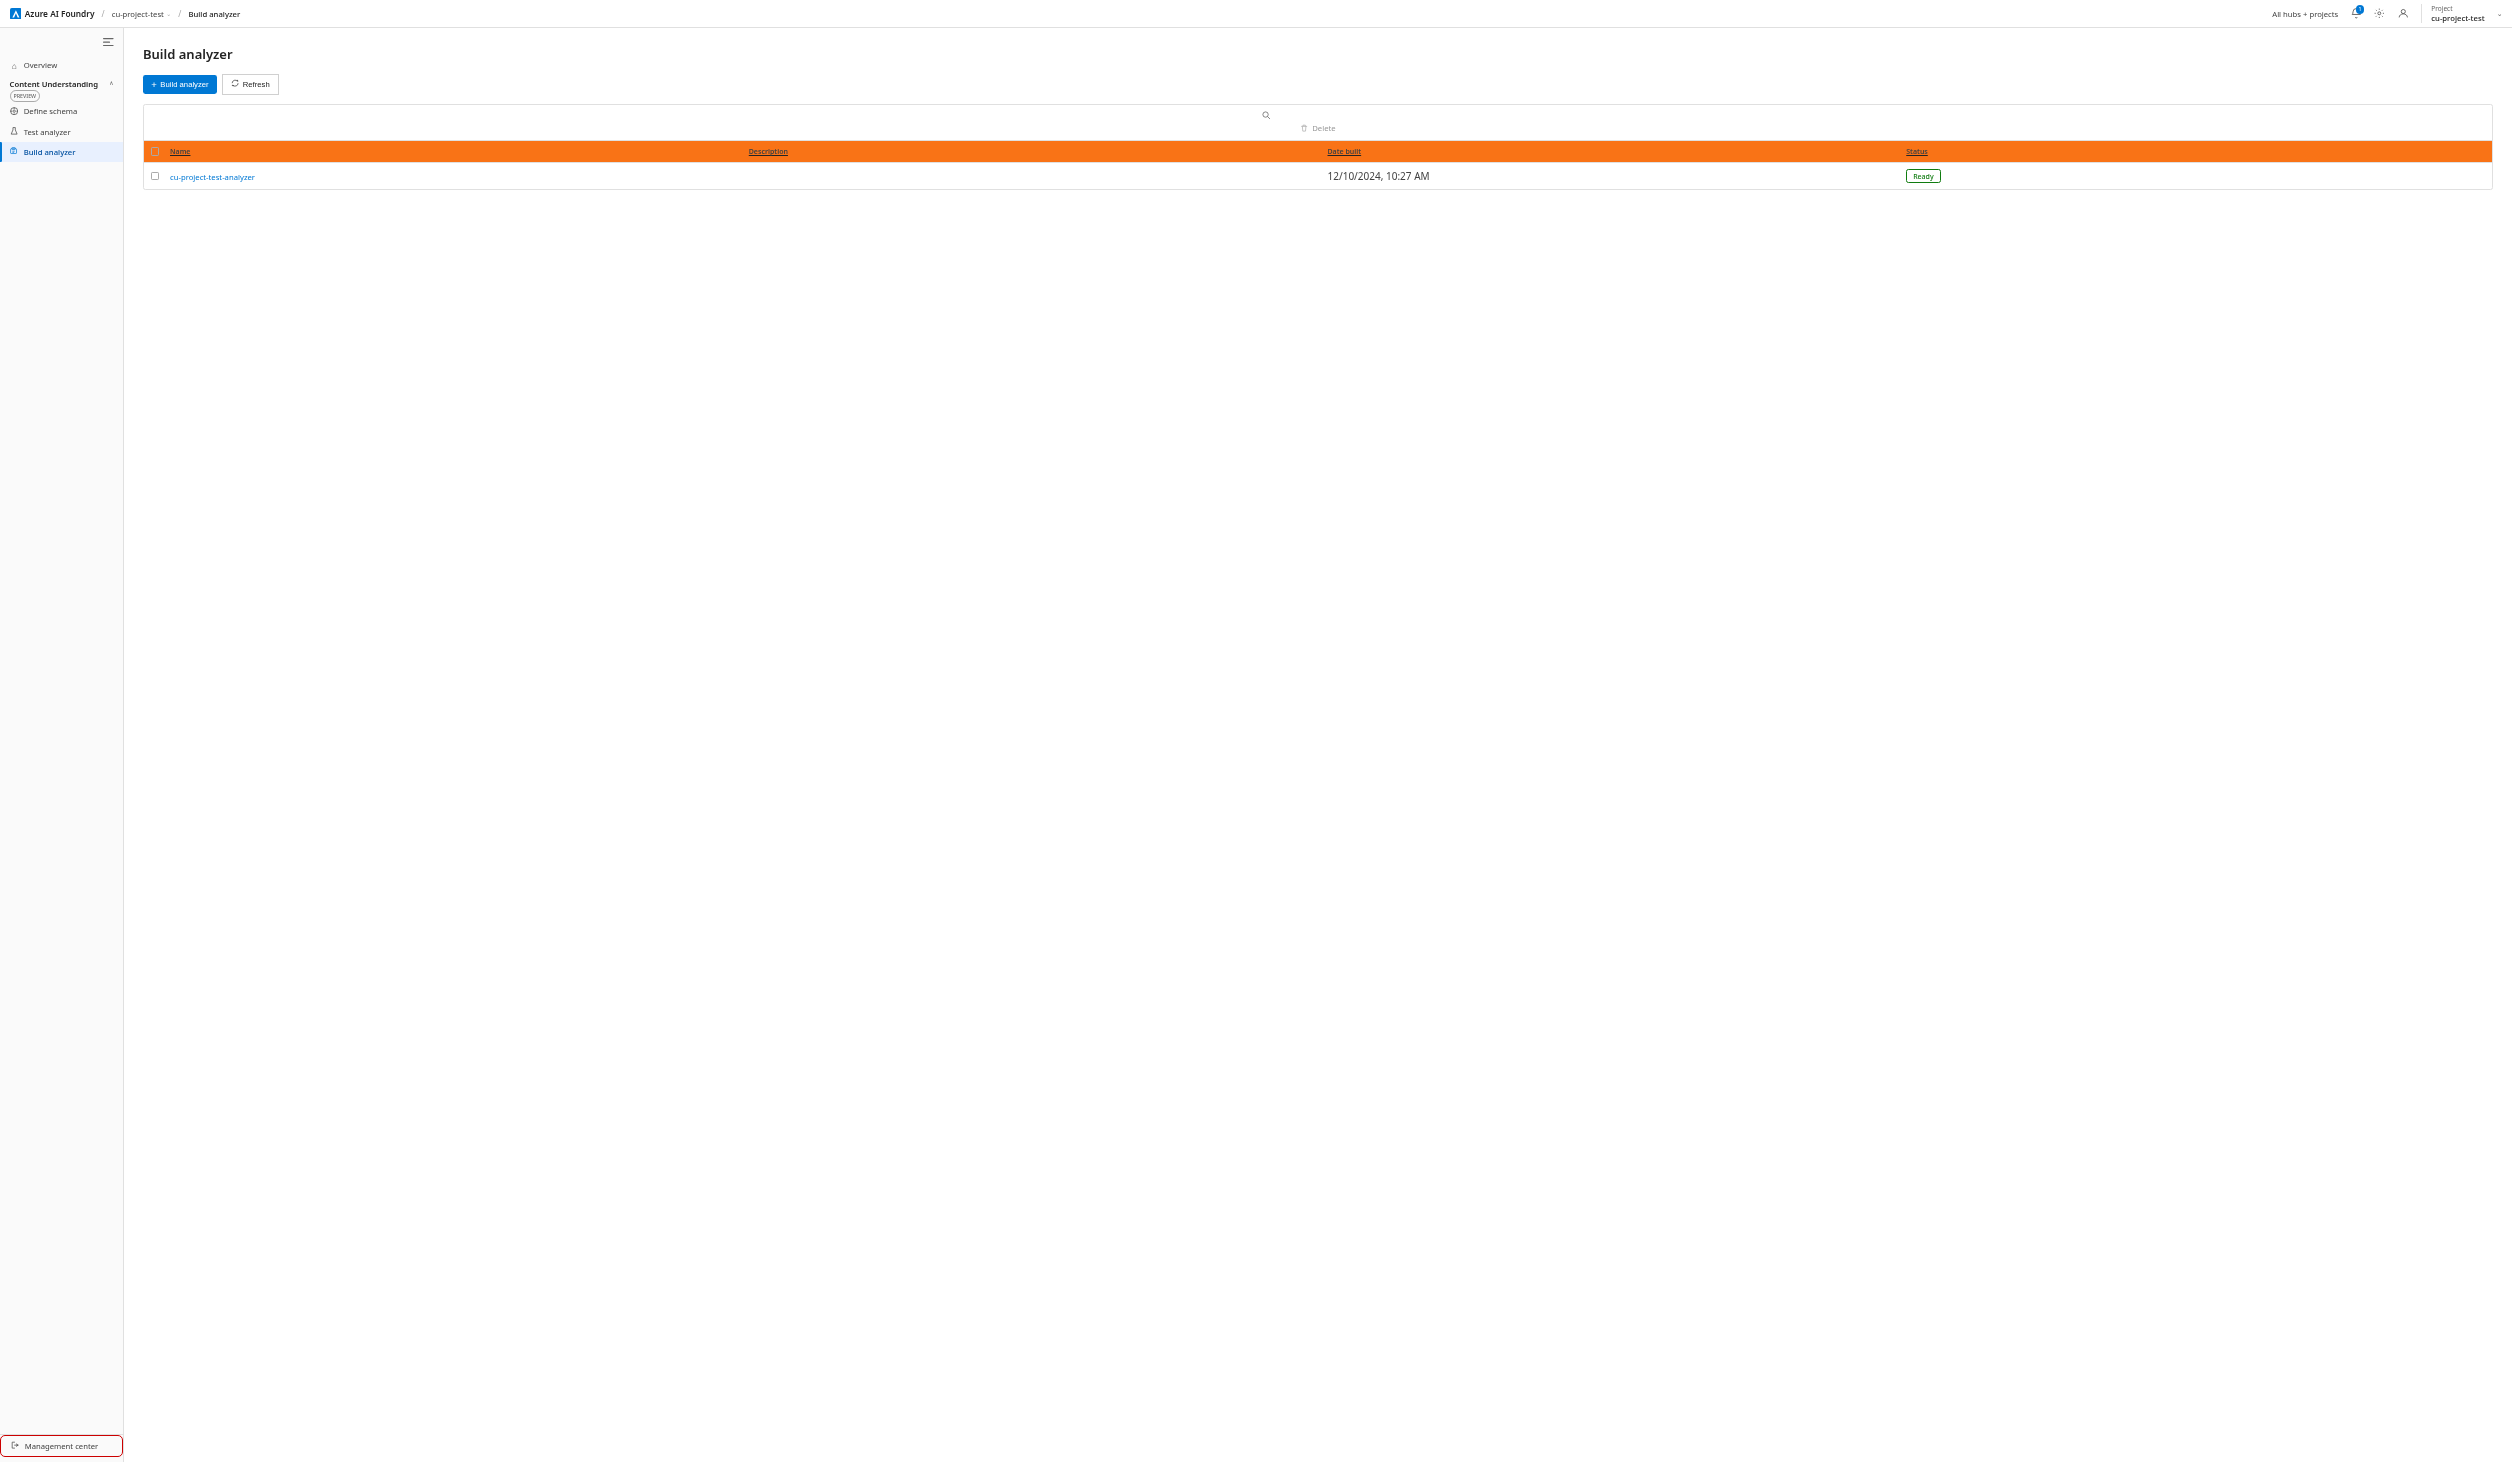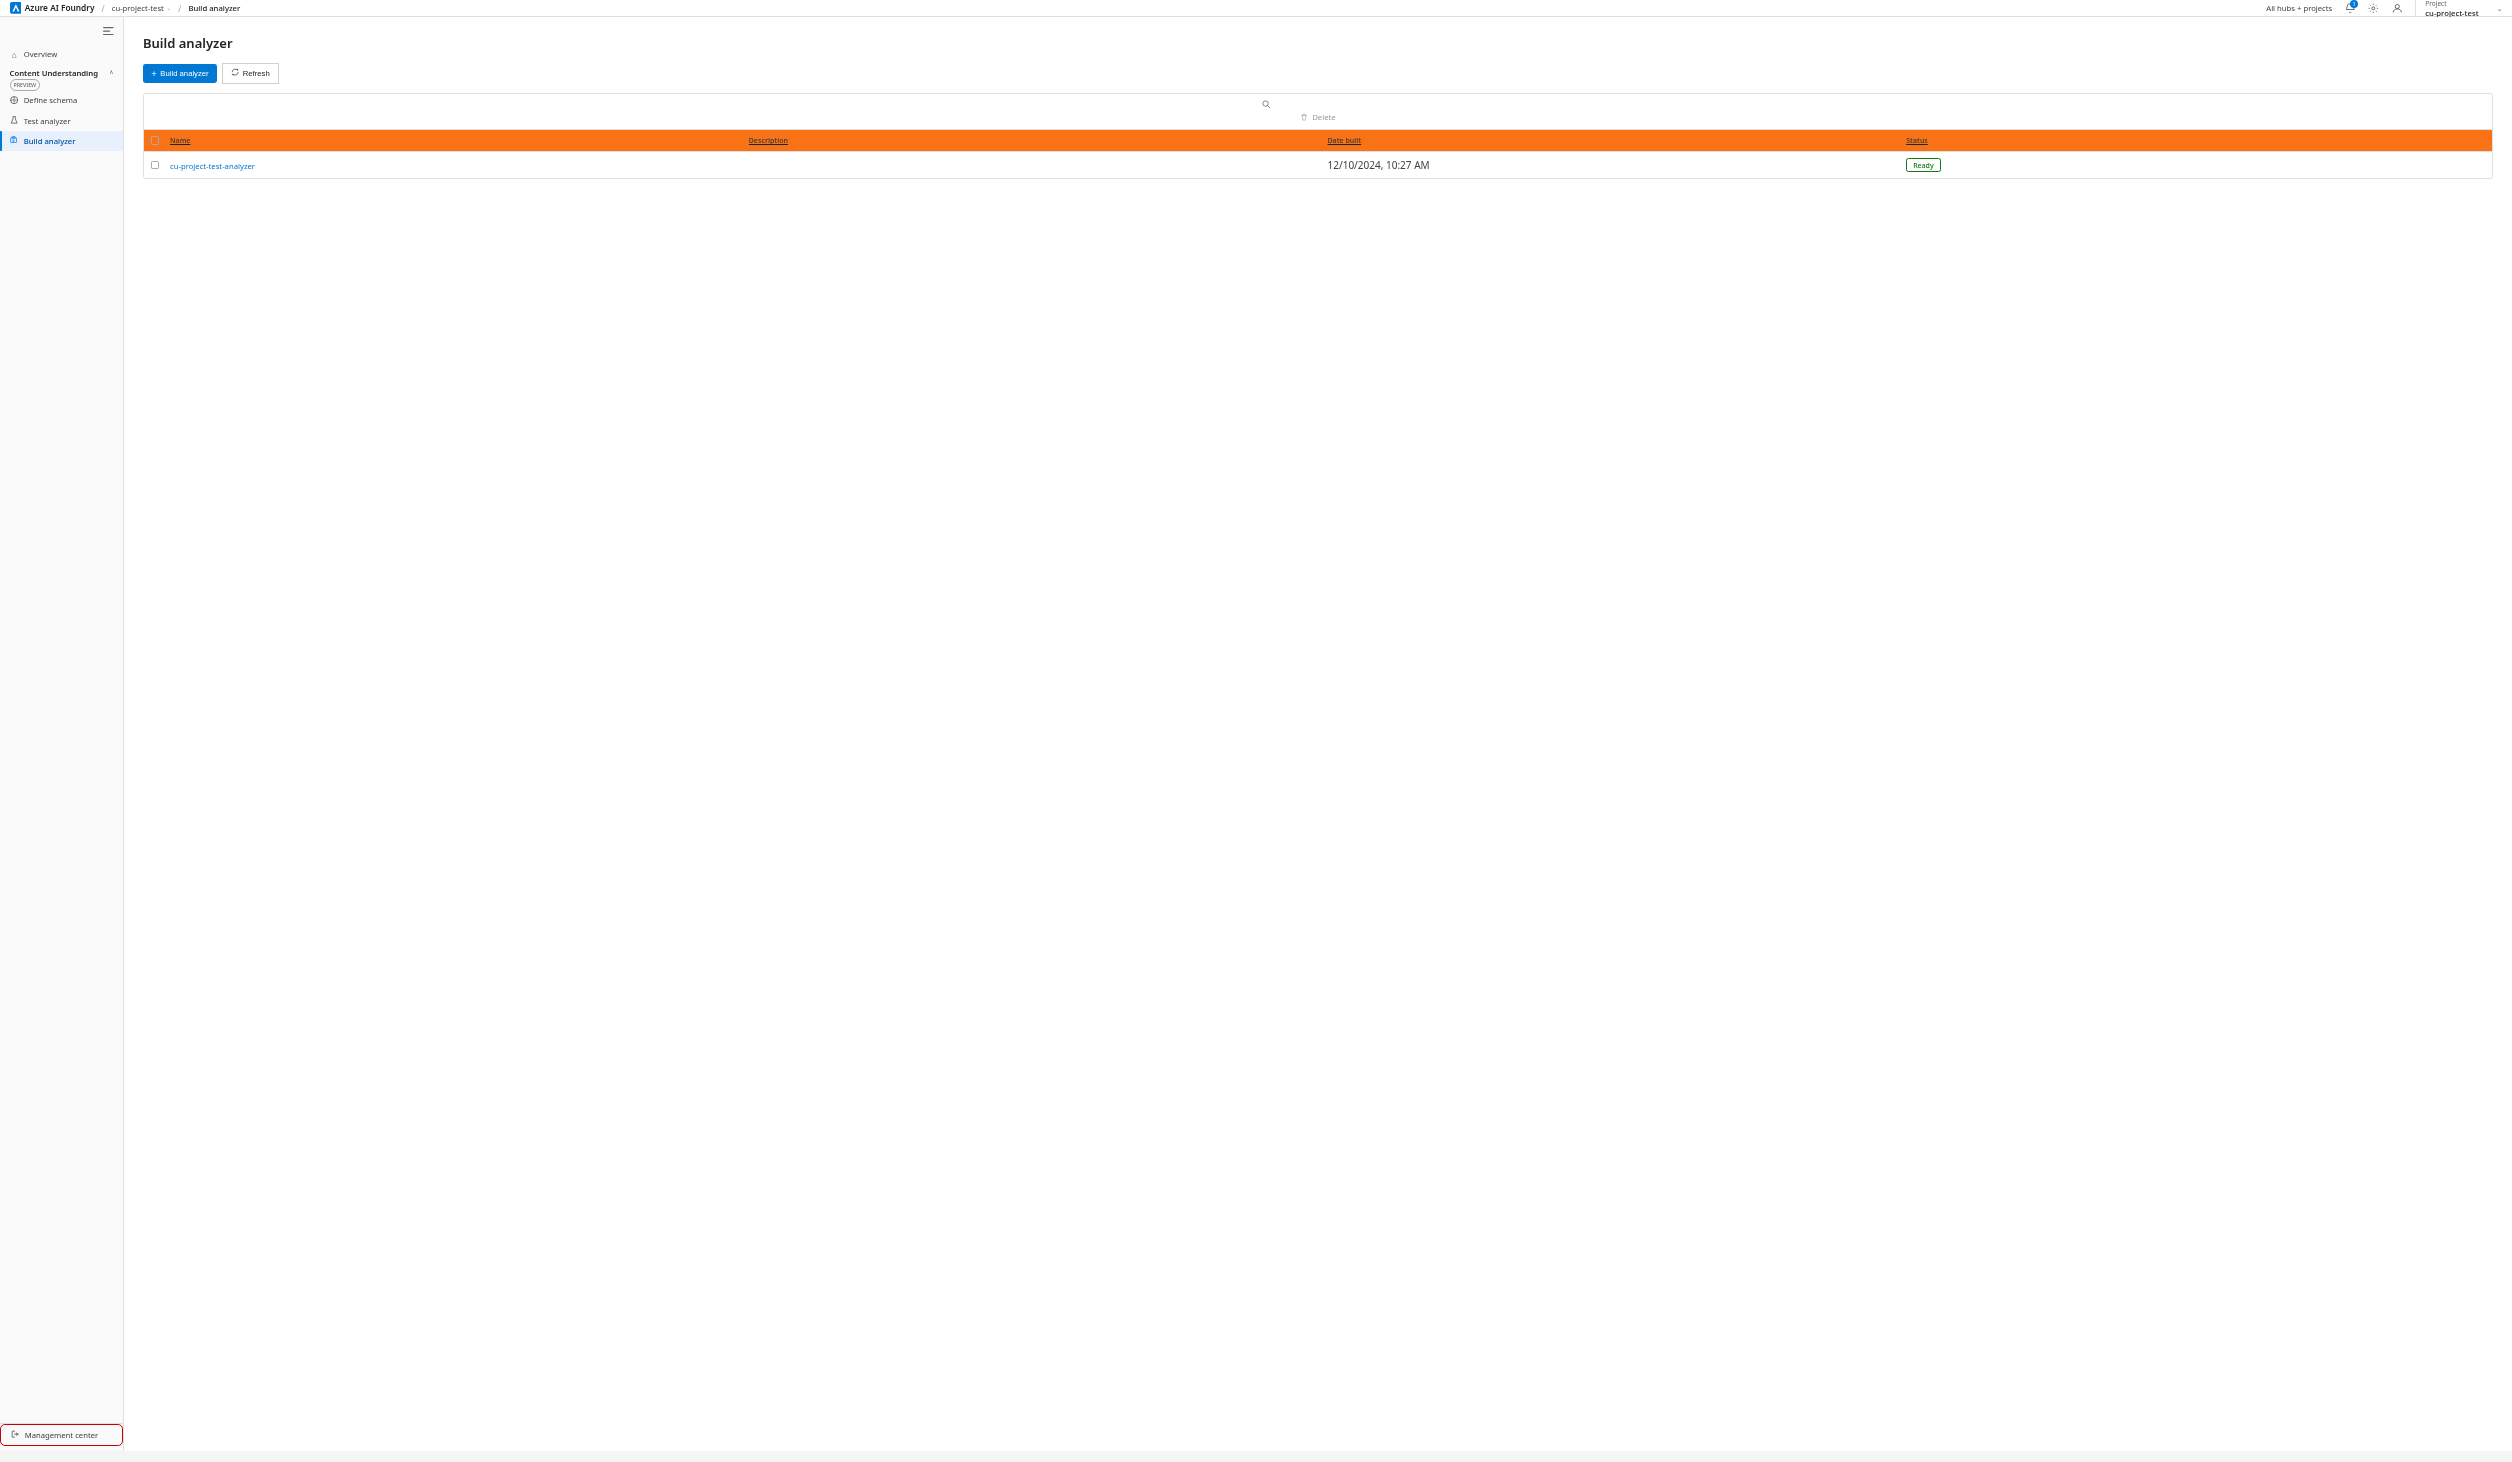--- a/index.html
+++ b/index.html
@@ -2,21 +2,21 @@
 <html style="font-size:9.5px"><head>
   <meta charset="utf-8">
   <style>
     * { box-sizing: border-box; margin: 0; padding: 0; }
     body { font-family: 'Segoe UI', system-ui, sans-serif; font-size: 8.3px; background: #f5f5f5; color: #242424; }
 
     
     .topnav {
       display: flex;
       align-items: center;
-      height: 17px;
+      height: 28px;
       background: #ffffff;
       border-bottom: 0.6px solid #e0e0e0;
       padding: 0 9.5px;
       gap: 4.7px;
     }
     .topnav-brand {
       display: flex;
       align-items: center;
       gap: 3.5px;
       font-weight: 600;
@@ -79,21 +79,21 @@
       background: #0078d4;
       color: white;
       border-radius: 50%;
       width: 8.3px; height: 8.3px;
       font-size: 5.3px;
       display: flex; align-items: center; justify-content: center;
     }
     .topnav-project {
       display: flex;
       align-items: center;
-      gap: 18px;
+      gap: 12px;
       border-left: 0.6px solid #e0e0e0;
       padding-left: 9.5px;
       cursor: pointer;
     }
     .topnav-project-label {
       font-size: 6.5px;
       color: #666;
     }
     .topnav-project-name {
       font-size: 7.7px;

